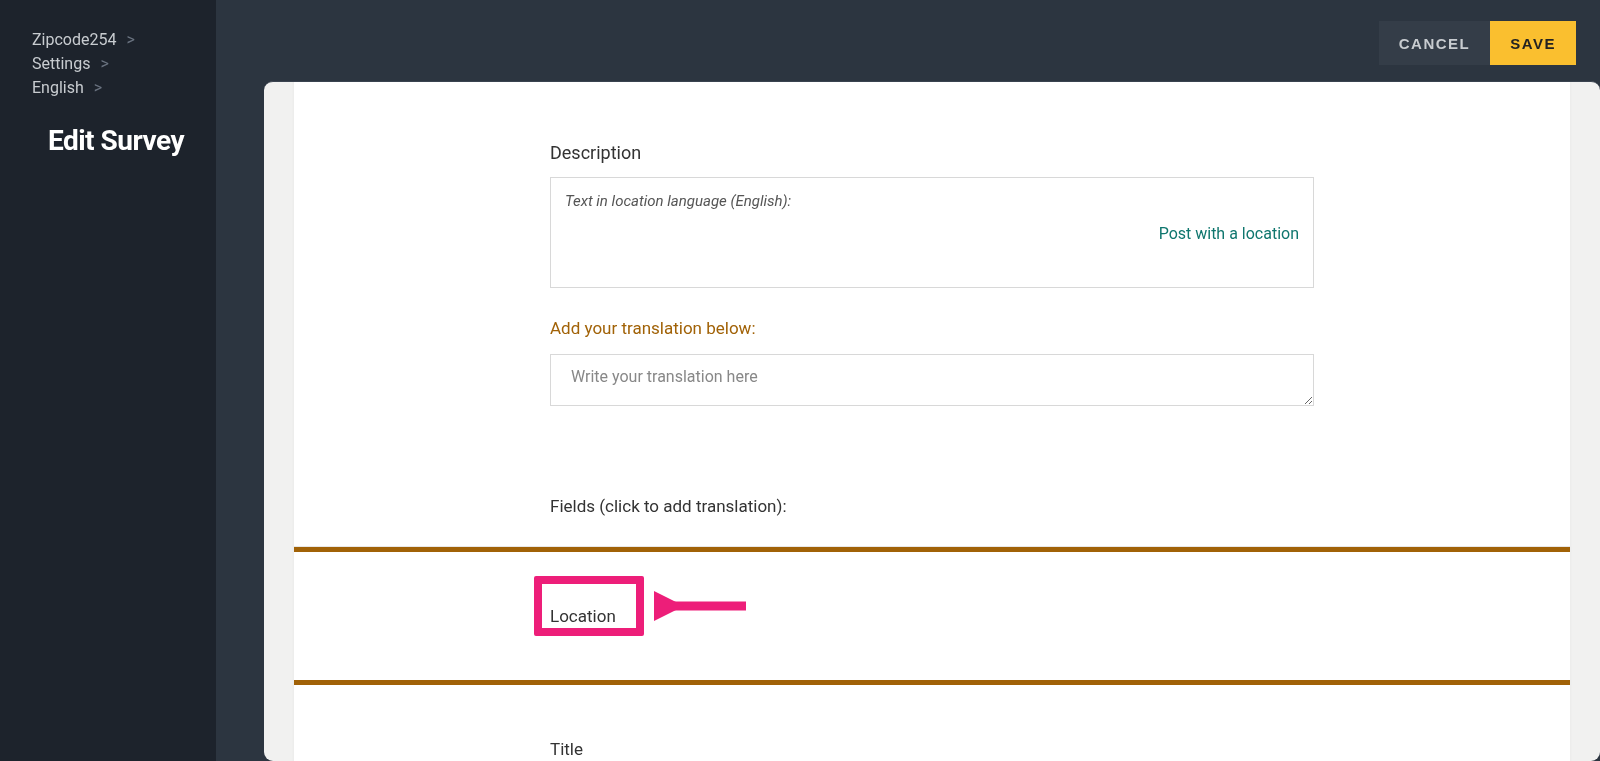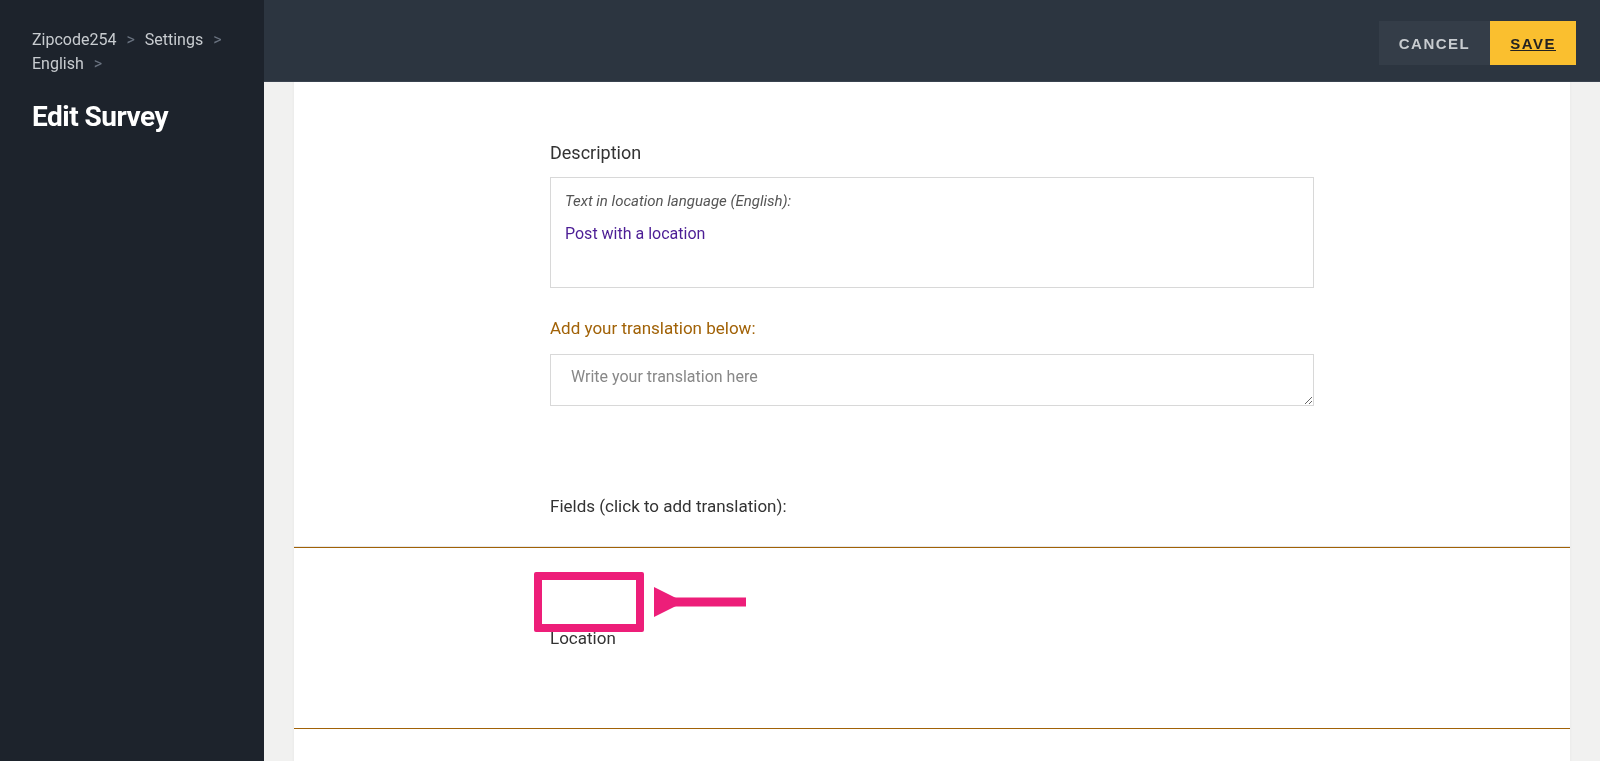--- a/index.html
+++ b/index.html
@@ -12,21 +12,21 @@
       background: #2c3540;
       width: 1600px;
       height: 761px;
       overflow: hidden;
       position: relative;
     }
     .sidebar {
       position: absolute;
       left: 0;
       top: 0;
-      width: 264px;
+      width: 216px;
       height: 100%;
       background: #1d232c;
       padding: 28px 32px;
       color: #c8ccd0;
     }
     .breadcrumb {
       font-size: 16px;
       line-height: 24px;
       color: #c8ccd0;
       margin-bottom: 24px;
@@ -36,20 +36,21 @@
     }
     .breadcrumb .sep {
       margin: 0 6px;
       color: #6a7380;
     }
     .page-title {
       font-size: 28px;
       font-weight: 700;
       color: #ffffff;
       letter-spacing: -0.5px;
+      text-align: right;
     }
     .topbar {
       position: absolute;
       left: 264px;
       top: 5px;
       right: 0;
       height: 76px;
       background: #2c3540;
       display: flex;
       justify-content: flex-end;
@@ -68,31 +69,31 @@
       align-items: center;
       justify-content: center;
     }
     .btn-cancel {
       background: #343d48;
       color: #c8ccd0;
     }
     .btn-save {
       background: #fabf2f;
       color: #222;
-      text-decoration: underline;
     }
     .main {
       position: absolute;
       left: 264px;
       top: 81px;
       right: 0;
       bottom: 0;
       background: #f1f1f0;
       overflow: hidden;
       border-top: 1px solid #3a434f;
+      border-radius: 9px;
     }
     .panel {
       position: absolute;
       left: 30px;
       right: 30px;
       top: -20px;
       bottom: -40px;
       background: #ffffff;
       box-shadow: 0 1px 3px rgba(0,0,0,0.05);
     }
@@ -112,22 +113,23 @@
       padding: 14px 14px 44px 14px;
       margin-bottom: 30px;
     }
     .readonly-hint {
       font-style: italic;
       color: #555;
       font-size: 15px;
       margin-bottom: 14px;
     }
     .readonly-value {
-      color: #4c1d95;
+      color: #0f766e;
       font-size: 16px;
+      text-align: right;
     }
     .sub-label {
       font-size: 17px;
       color: #a16207;
       margin-bottom: 16px;
     }
     .translation-input {
       width: 100%;
       height: 52px;
       border: 1px solid #d8d8d8;
@@ -140,22 +142,22 @@
     .translation-input::placeholder {
       color: #888;
     }
     .fields-heading {
       font-size: 17px;
       color: #333;
       margin-top: 86px;
       margin-bottom: 0;
     }
     .field-row {
-      border-top: 1px solid #a16207;
-      padding: 80px 256px;
+      border-top: 5px solid #a16207;
+      padding: 54px 256px;
       cursor: pointer;
       position: relative;
     }
     .field-name {
       font-size: 17px;
       color: #333;
     }
     .highlight-box {
       position: absolute;
       border: 8px solid #ed1e79;

